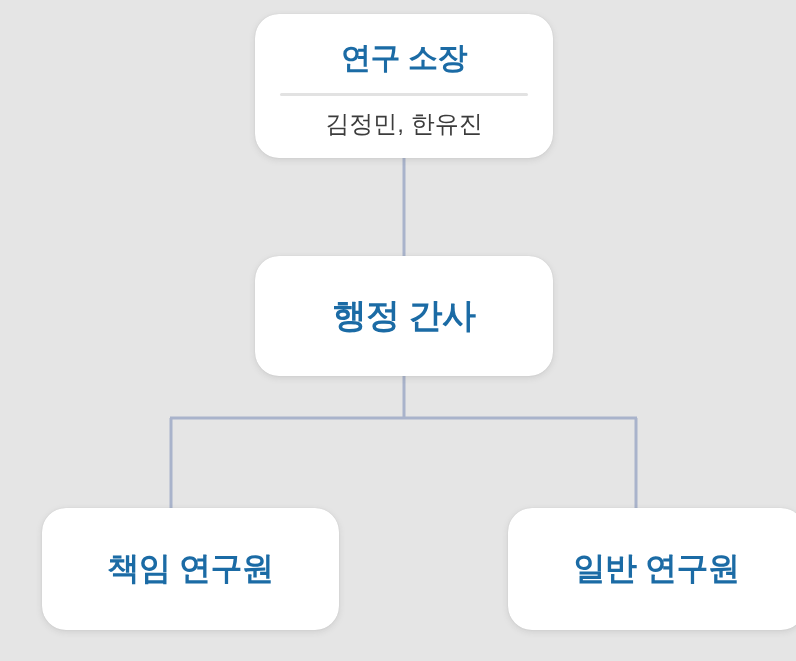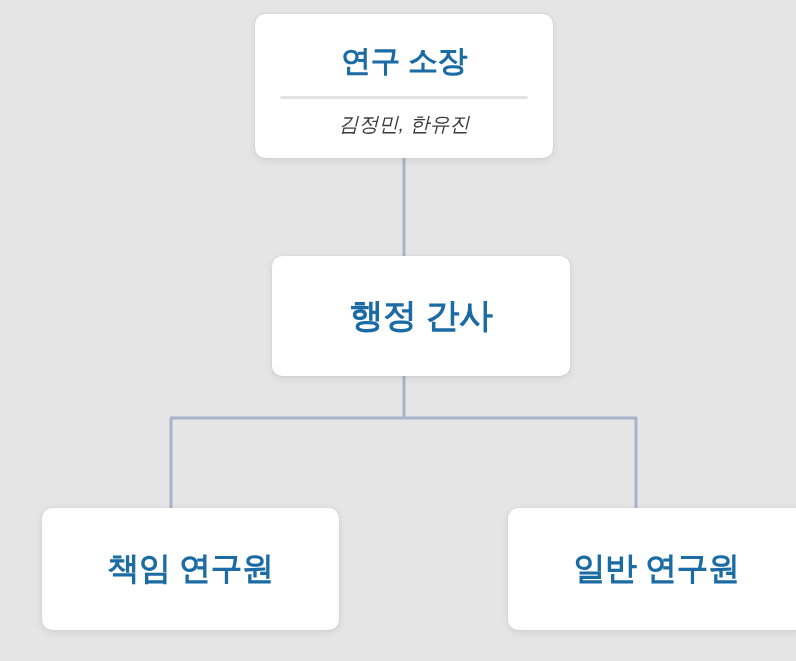--- a/index.html
+++ b/index.html
@@ -27,21 +27,21 @@
     left: 0;
     width: 796px;
     height: 661px;
     pointer-events: none;
   }
 
   
   .node-card {
     position: absolute;
     background: #ffffff;
-    border-radius: 10px;
+    border-radius: 24px;
     box-shadow: 0 2px 6px rgba(120,120,120,0.20),
                 0 0 1px rgba(120,120,120,0.30);
     display: flex;
     flex-direction: column;
     align-items: center;
     justify-content: center;
     box-sizing: border-box;
   }
 
   .node-title {
@@ -72,29 +72,28 @@
     top: 14px;
     width: 298px;
     height: 144px;
     padding-top: 6px;
   }
   #node-director .node-title { font-size: 30px; }
   #node-director .node-divider {
     width: 248px;
     margin: 14px 0 12px 0;
   }
-  #node-director .node-subtitle { font-size: 20px; font-style: italic; }
+  #node-director .node-subtitle { font-size: 24px; }
 
   
   #node-secretary {
     left: 255px;
     top: 256px;
     width: 298px;
     height: 120px;
-    margin-left: 17px;
   }
   #node-secretary .node-title { font-size: 34px; }
 
   
   #node-principal {
     left: 42px;
     top: 508px;
     width: 297px;
     height: 122px;
   }

